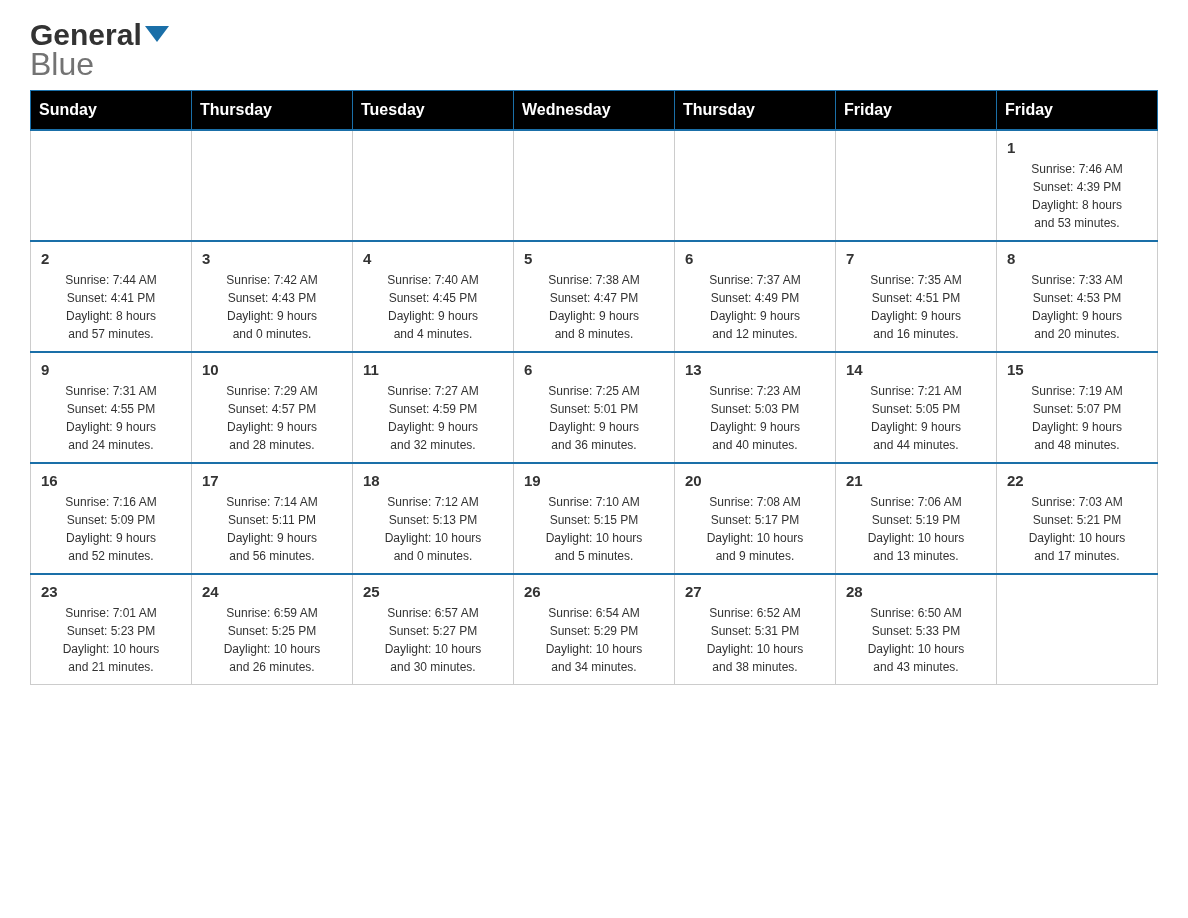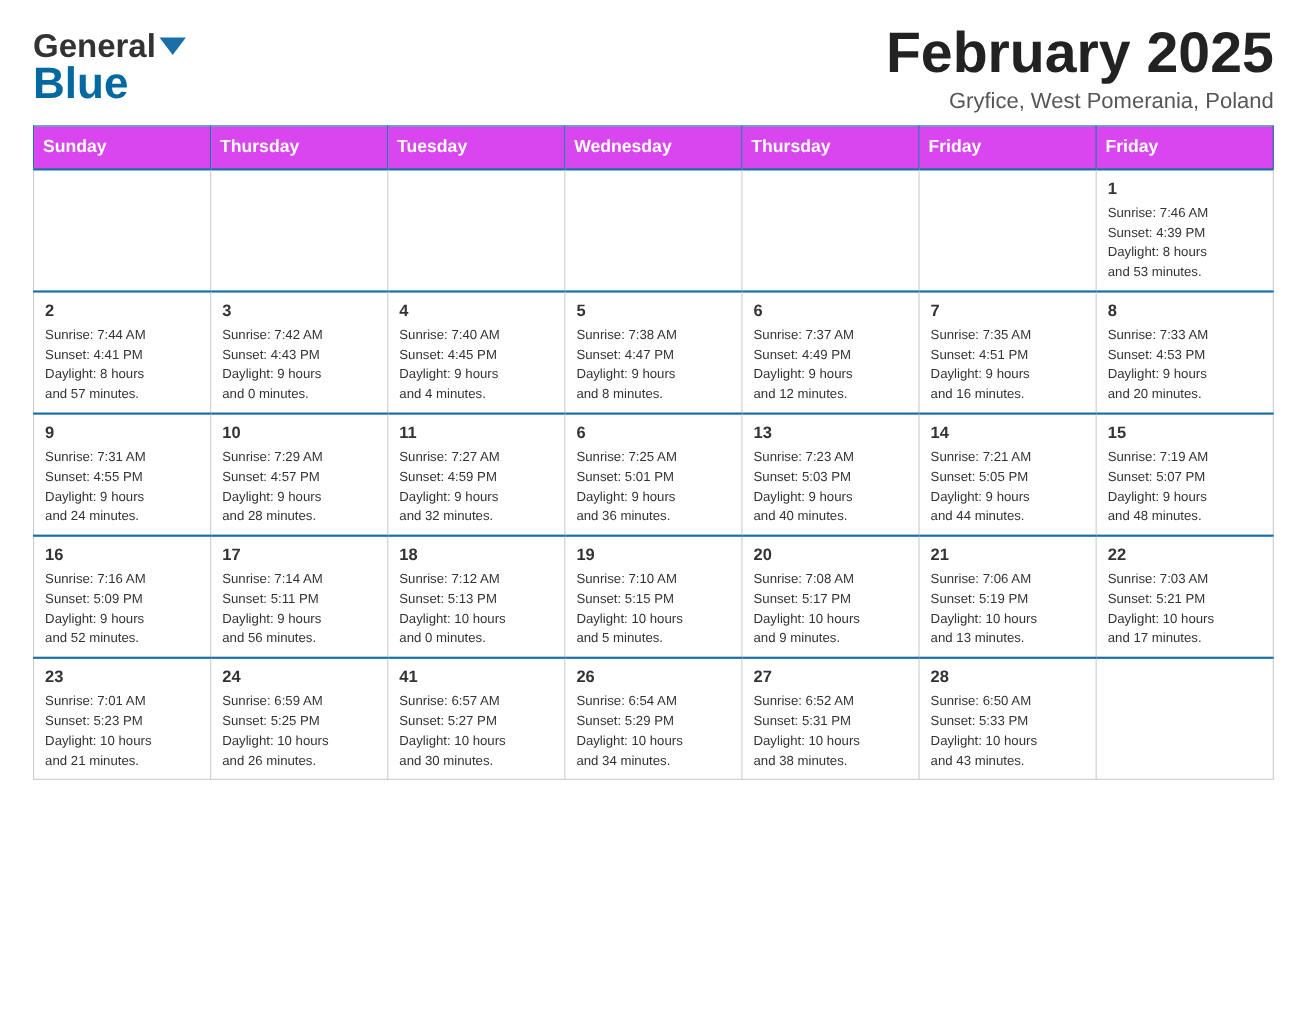--- a/index.html
+++ b/index.html
@@ -29,21 +29,21 @@
       font-size: 20px;
       color: #555;
       margin-top: 4px;
     }
     .calendar-table {
       width: 100%;
       border-collapse: collapse;
       margin-top: 10px;
     }
     .calendar-table thead th {
-      background-color: #d946ef;
+      background-color: #000000;
       color: #fff;
       font-size: 16px;
       font-weight: bold;
       padding: 10px 8px;
       text-align: left;
       border: 1px solid #1a6fa8;
     }
     .calendar-table tbody td {
       vertical-align: top;
       padding: 8px 10px;
@@ -61,20 +61,21 @@
     .day-number {
       font-size: 15px;
       font-weight: bold;
       margin-bottom: 4px;
       display: block;
     }
     .day-info {
       font-size: 12px;
       line-height: 1.5;
       color: #333;
+      text-align: center;
     }
     .logo-wrapper {
       display: flex;
       align-items: center;
     }
     .logo-name {
       display: flex;
       flex-direction: column;
       margin-left: 0;
     }
@@ -91,44 +92,40 @@
       margin-left: 3px;
       width: 0;
       height: 0;
       border-left: 12px solid transparent;
       border-right: 12px solid transparent;
       border-top: 16px solid #1a6fa8;
       vertical-align: middle;
       margin-bottom: 2px;
     }
     .logo-blue-text {
-      color: #0369a1;
-      font-size: 40px;
-      font-weight: bold;
+      color: #737373;
+      font-size: 32px;
+      font-weight: normal;
       margin-top: -2px;
       line-height: 1;
     }
   </style>
 </head>
 <body>
 
 <div class="header">
   <div class="logo-wrapper">
     <div class="logo-name">
       <div class="logo-general">
         <span>General</span>
           <span class="logo-arrow"></span>
       </div>
       <div class="logo-blue-text">Blue</div>
     </div>
   </div>
-  <div class="title-block">
-    <div class="calendar-title">February 2025</div>
-    <div class="subtitle">Gryfice, West Pomerania, Poland</div>
-  </div>
 </div>
 
 <table class="calendar-table">
   <thead>
     <tr>
     <th>Sunday</th>
         <th>Thursday</th>
         <th>Tuesday</th>
         <th>Wednesday</th>
         <th>Thursday</th>
@@ -242,21 +239,21 @@
       <tr>
         <td>
           <span class="day-number">23</span>
           <div class="day-info">Sunrise: 7:01 AM<br>Sunset: 5:23 PM<br>Daylight: 10 hours<br>and 21 minutes.</div>
         </td>
         <td>
           <span class="day-number">24</span>
           <div class="day-info">Sunrise: 6:59 AM<br>Sunset: 5:25 PM<br>Daylight: 10 hours<br>and 26 minutes.</div>
         </td>
         <td>
-          <span class="day-number">41</span>
+          <span class="day-number">25</span>
           <div class="day-info">Sunrise: 6:57 AM<br>Sunset: 5:27 PM<br>Daylight: 10 hours<br>and 30 minutes.</div>
         </td>
         <td>
           <span class="day-number">26</span>
           <div class="day-info">Sunrise: 6:54 AM<br>Sunset: 5:29 PM<br>Daylight: 10 hours<br>and 34 minutes.</div>
         </td>
         <td>
           <span class="day-number">27</span>
           <div class="day-info">Sunrise: 6:52 AM<br>Sunset: 5:31 PM<br>Daylight: 10 hours<br>and 38 minutes.</div>
         </td>

